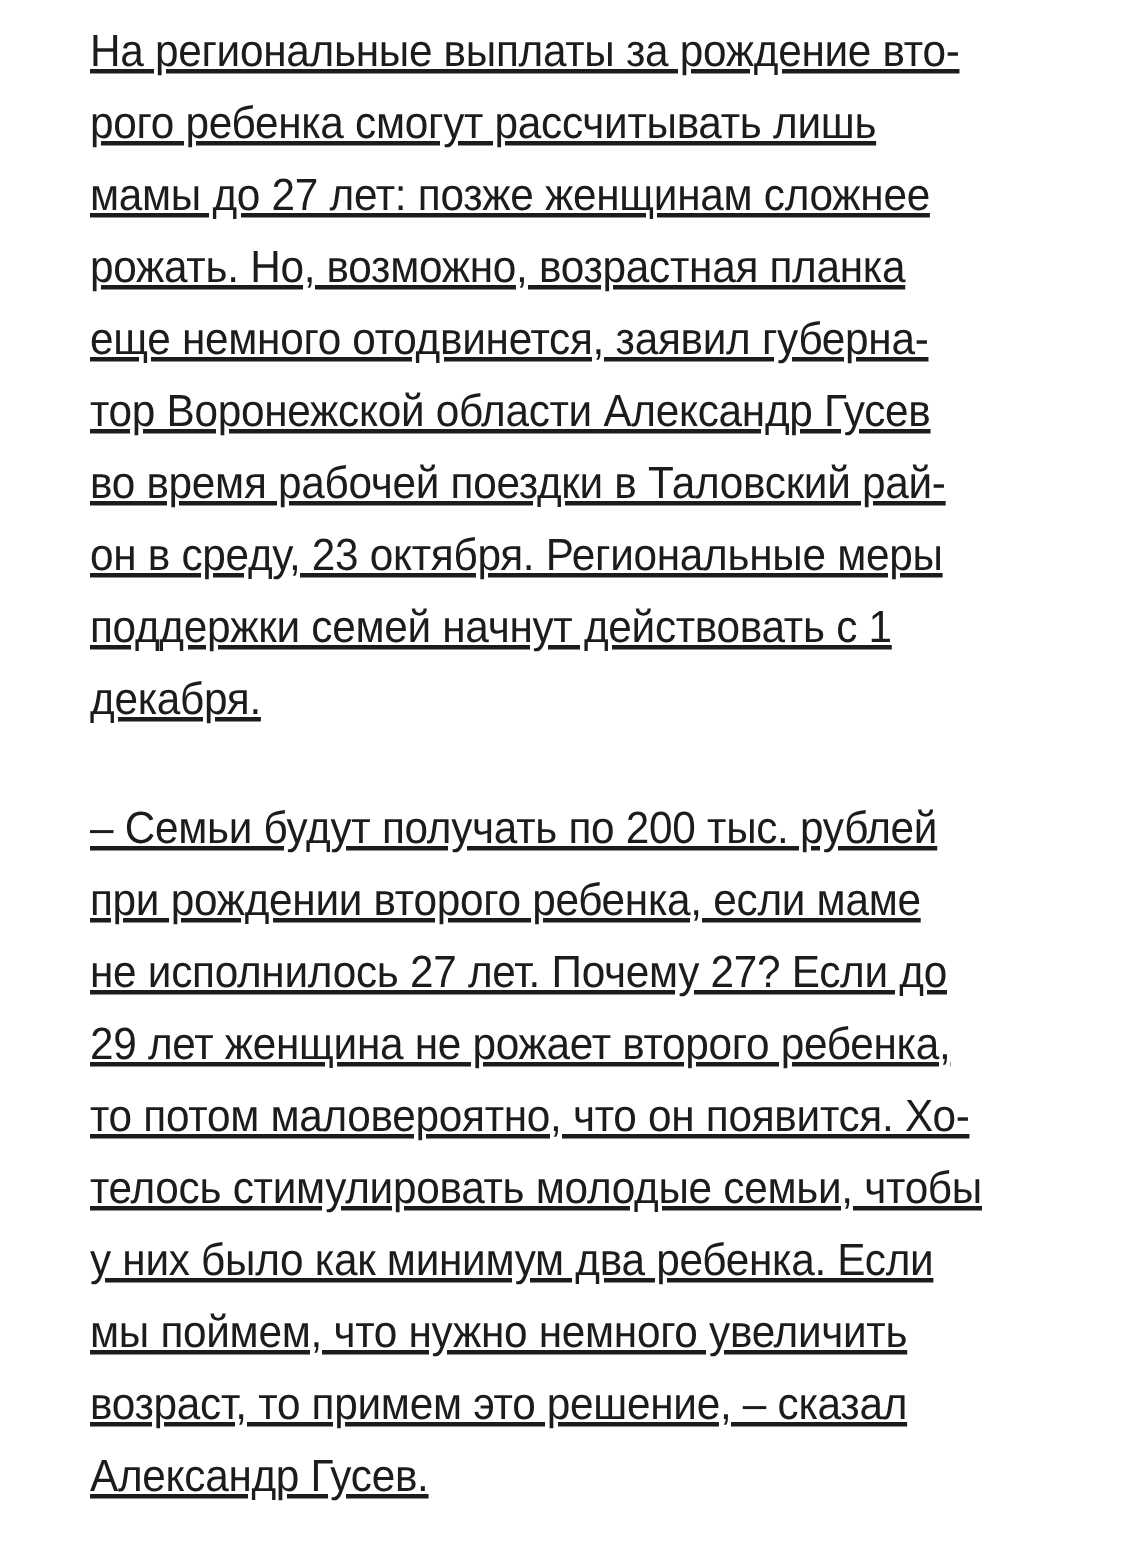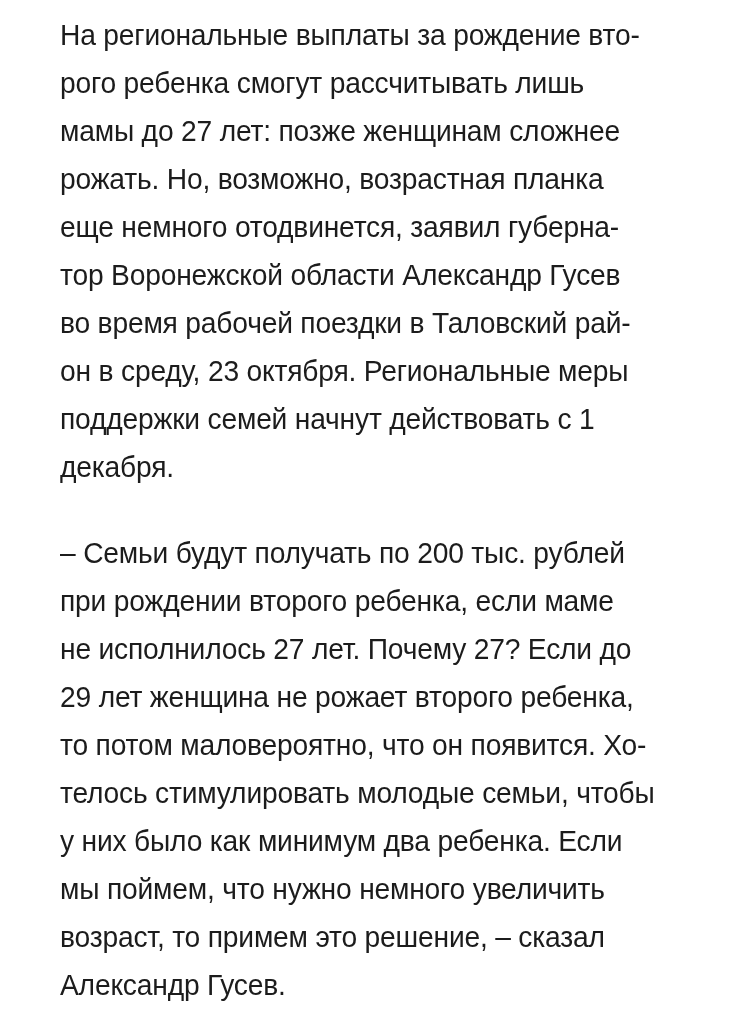--- a/index.html
+++ b/index.html
@@ -10,20 +10,21 @@
   body {
     width: 750px;
     height: 1028px;
     background: #ffffff;
     overflow: hidden;
     font-family: "Liberation Sans", "DejaVu Sans", sans-serif;
   }
   .article {
     padding: 11px 0 0 60px;
     color: #1c1c1c;
+    text-decoration: underline;
   }
   .para {
     margin: 0;
     font-size: 30px;
     line-height: 48px;
     letter-spacing: -0.2px;
     white-space: pre;          
     transform: scaleX(0.94);   
     transform-origin: 0 0;
   }

